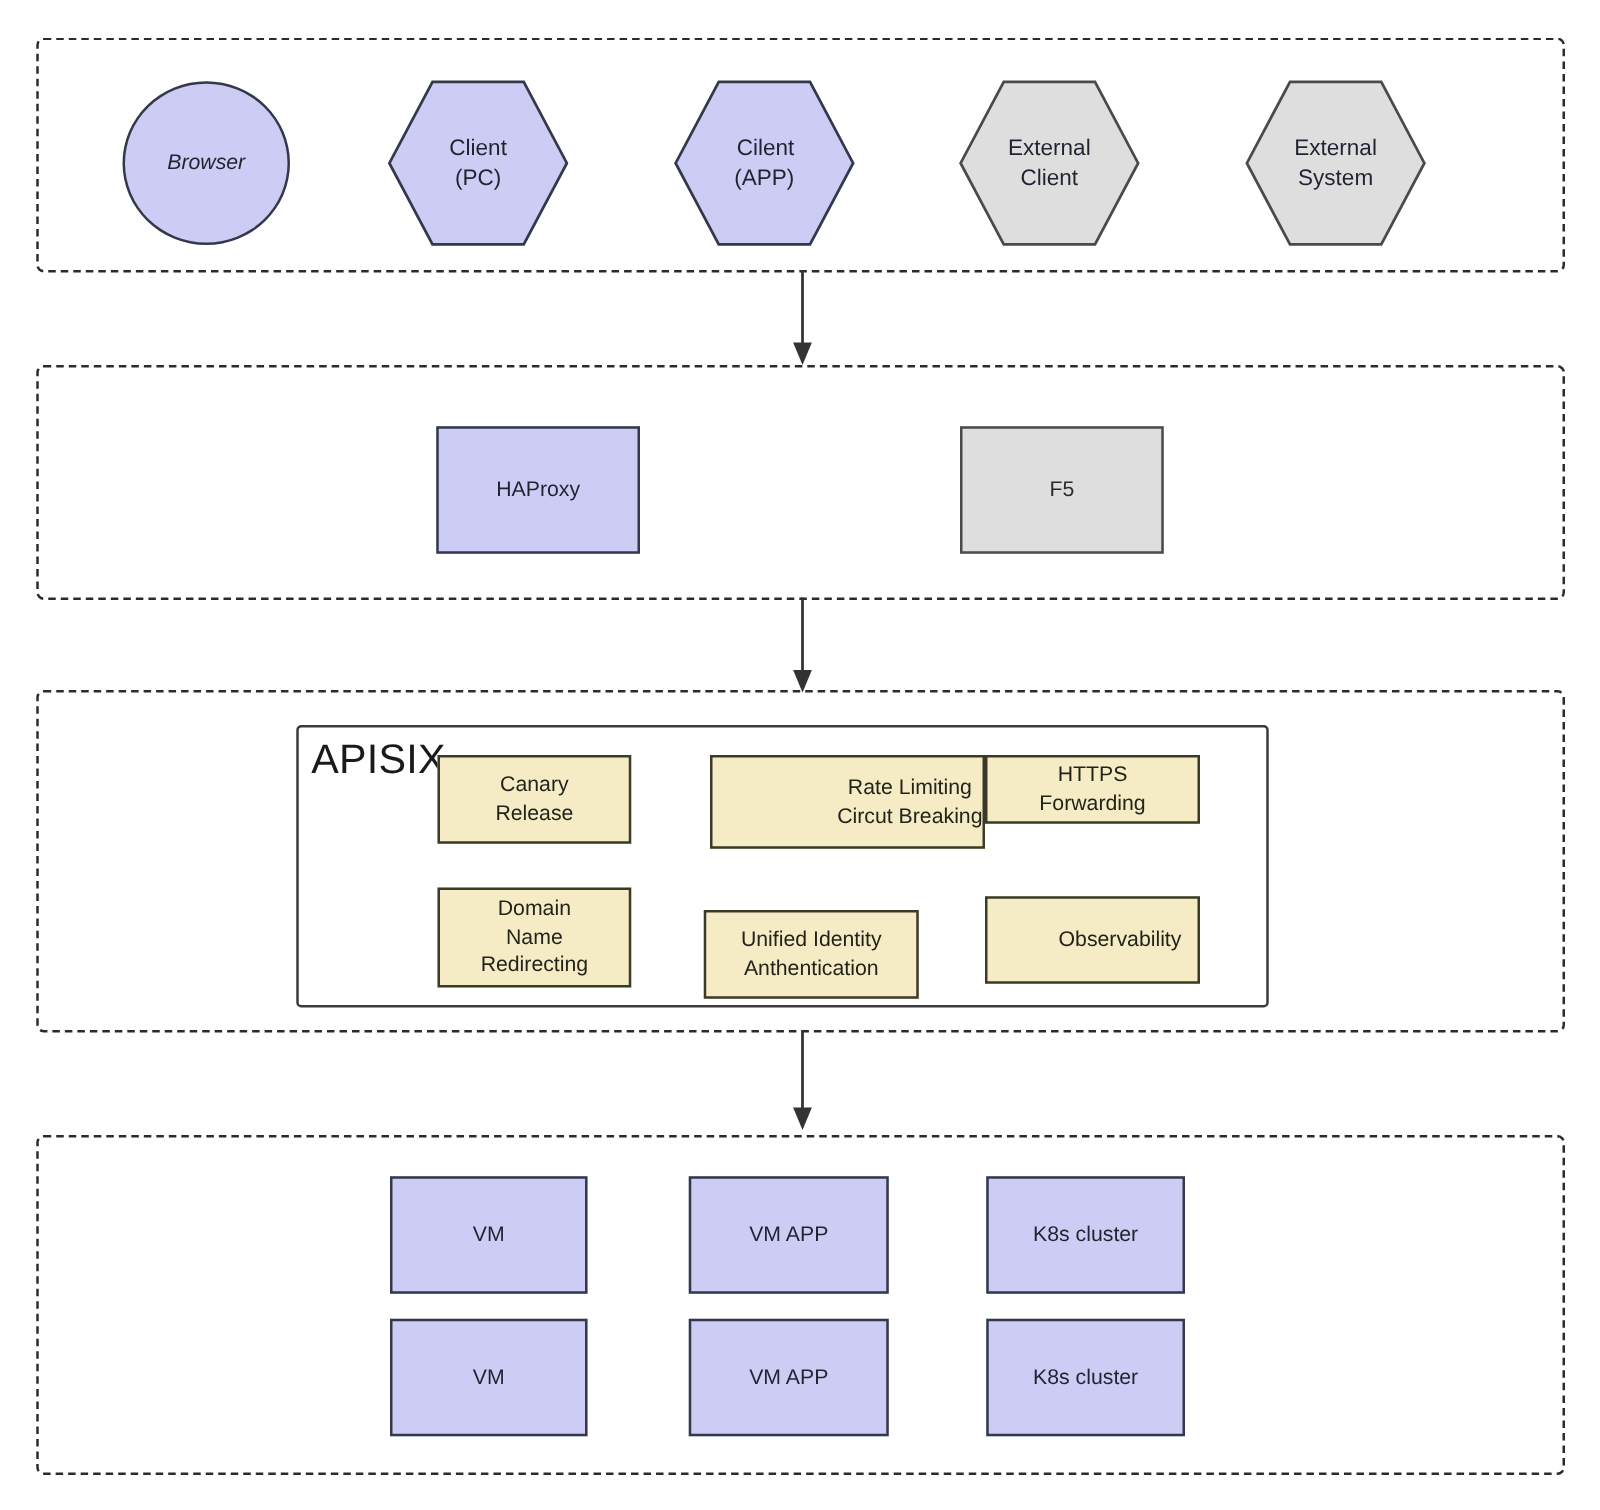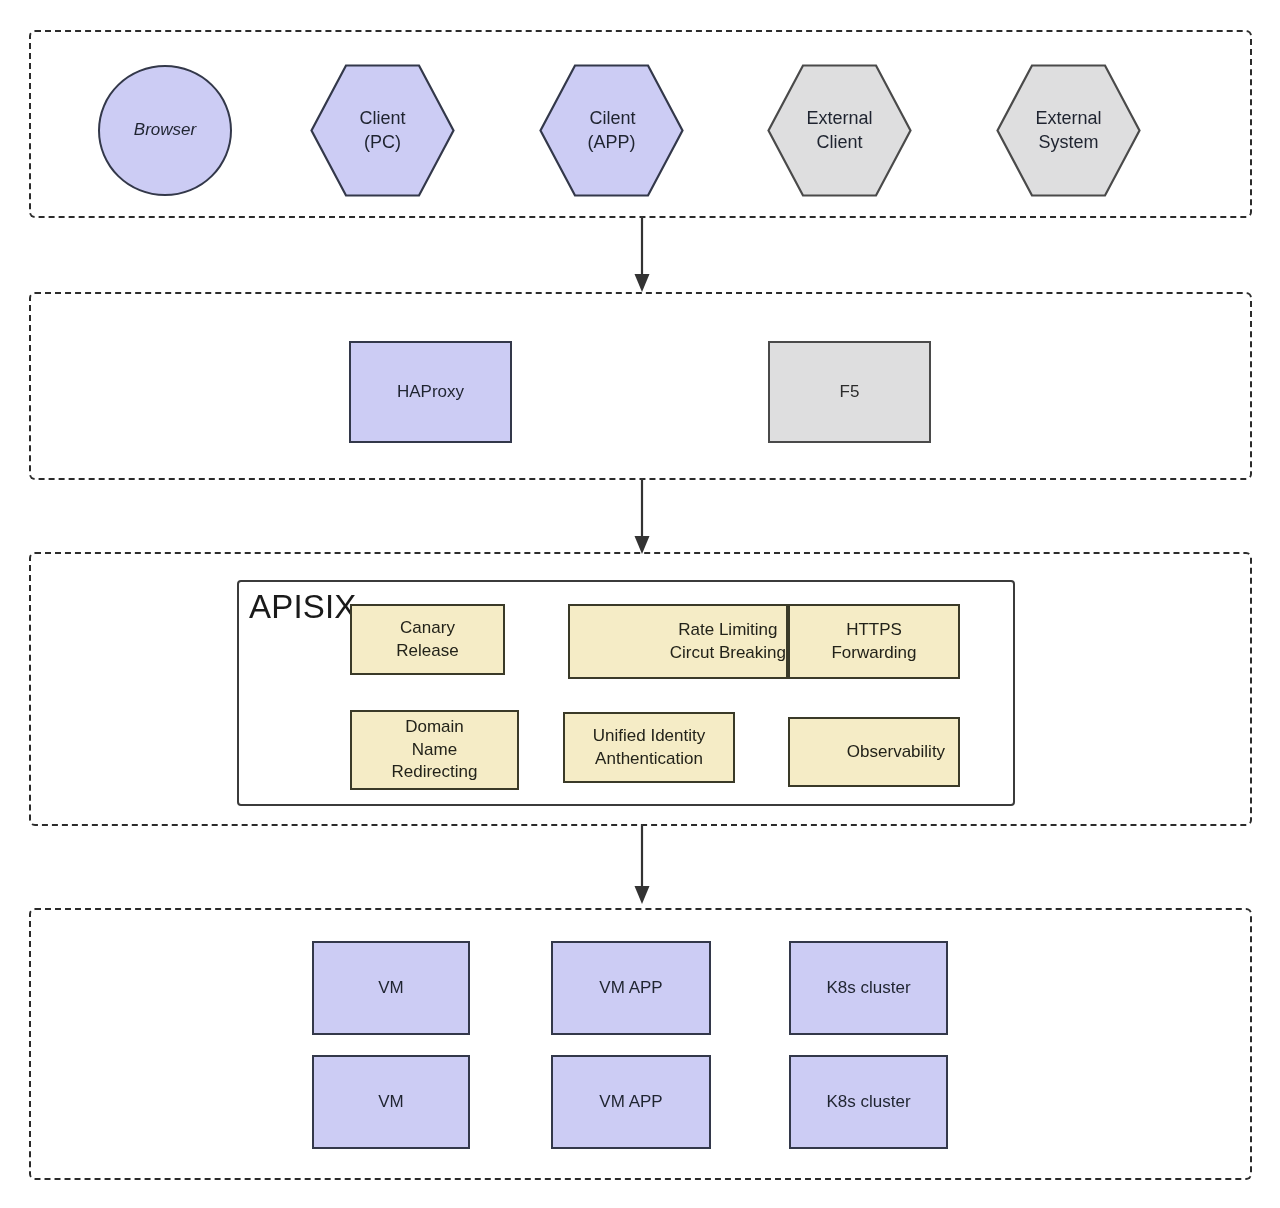--- a/index.html
+++ b/index.html
@@ -175,32 +175,32 @@
   <div class="node rect yellow" style="left:350px; top:604px; width:155px; height:71px;">
     <span class="label">Canary
 Release</span>
   </div>
 
   <div class="node rect yellow" style="left:568px; top:604px; width:220px; height:75px;justify-content:flex-end;">
     <span class="label">Rate Limiting
 Circut Breaking</span>
   </div>
 
-  <div class="node rect yellow" style="left:788px; top:604px; width:172px; height:75px;">
+  <div class="node rect yellow" style="left:788px; top:604px; width:172px; height:55px;">
     <span class="label">HTTPS
 Forwarding</span>
   </div>
 
-  <div class="node rect yellow" style="left:350px; top:710px; width:169px; height:80px;">
+  <div class="node rect yellow" style="left:350px; top:710px; width:155px; height:80px;">
     <span class="label">Domain
 Name
 Redirecting</span>
   </div>
 
-  <div class="node rect yellow" style="left:563px; top:712px; width:172px; height:71px;">
+  <div class="node rect yellow" style="left:563px; top:728px; width:172px; height:71px;">
     <span class="label">Unified Identity
 Anthentication</span>
   </div>
 
   <div class="node rect yellow" style="left:788px; top:717px; width:172px; height:70px;padding-left:44px;">
     <span class="label">Observability</span>
   </div>
 
   <svg class="connector" style="left:620px; top:824px; width:44px; height:84px;" viewBox="0 0 44 84">
     <line x1="22" y1="0" x2="22" y2="66" stroke="#333333" stroke-width="2.2"></line>

